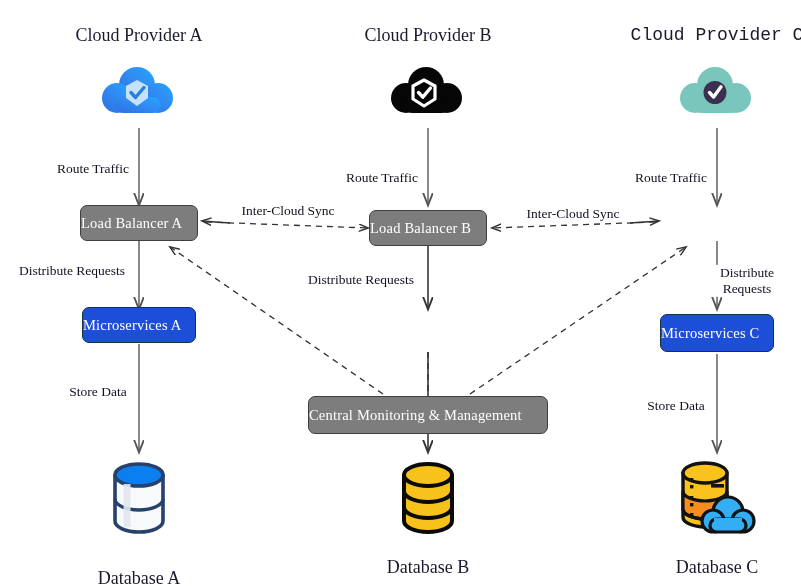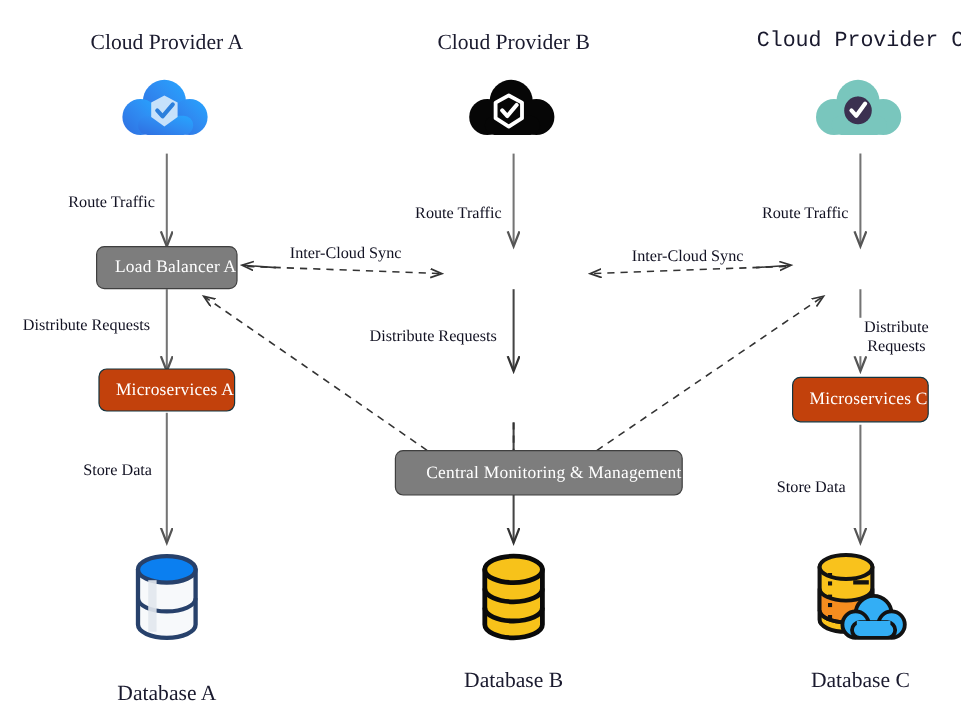--- a/index.html
+++ b/index.html
@@ -51,35 +51,35 @@
   }
   .edge-label.wrap {
     white-space: normal;
     width: 78px;
   }
   .box {
     position: absolute;
     transform: translate(-50%, -50%);
     display: flex;
     align-items: center;
-    justify-content: flex-end;
+    justify-content: flex-start;
     border-radius: 7px;
     box-sizing: border-box;
     color: #ffffff;
     font-family: "Liberation Serif", "DejaVu Serif", serif;
     font-size: 14.5px;
     white-space: nowrap;
     letter-spacing: 0.2px;
   }
   .box.gray {
     background: #7d7d7d;
     border: 1.6px solid #3f3f3f;
   }
   .box.teal {
-    background: #c2410c;
+    background: #1d4ed8;
     border: 1.6px solid #13343f;
   }
   .icon-wrap {
     position: absolute;
     transform: translate(-50%, -50%);
   }
 </style>
 </head>
 <body>
 
@@ -179,29 +179,32 @@
 
   <div class="edge-label" style="left:98px; top:392px;">Store Data</div>
   <div class="edge-label" style="left:676px; top:406px;">Store Data</div>
 
   <div class="edge-label" style="left:288px; top:211px;">Inter-Cloud Sync</div>
   <div class="edge-label" style="left:573px; top:214px;">Inter-Cloud Sync</div>
 
   <div class="box gray" style="left:139px; top:223px; width:118px; height:36px;">
     <span>Load Balancer A</span>
   </div>
+  <div class="box gray" style="left:428px; top:228px; width:118px; height:36px;">
+    <span>Load Balancer B</span>
+  </div>
 
   <div class="box teal" style="left:139px; top:325px; width:114px; height:36px;">
     <span>Microservices A</span>
   </div>
   <div class="box teal" style="left:717px; top:333px; width:114px; height:38px;">
     <span>Microservices C</span>
   </div>
 
-  <div class="box gray" style="left:428px; top:394px; width:240px; height:38px;margin-left:21px;">
+  <div class="box gray" style="left:428px; top:415px; width:240px; height:38px;">
     <span>Central Monitoring &amp; Management</span>
   </div>
 
   <div class="icon-wrap" style="left:139px; top:500px;">
     <svg width="80" height="86" viewBox="0 0 80 86">
       <g transform="translate(14,8)">
         <path d="M2 12 L2 58 a24 11 0 0 0 48 0 L50 12 Z" fill="#f7f9fb" stroke="#27416b" stroke-width="3.6" stroke-linejoin="round"></path>
         <ellipse cx="26" cy="12" rx="24" ry="11" fill="#0b7ff0" stroke="#27416b" stroke-width="3.6"></ellipse>
         <path d="M2 36 a24 11 0 0 0 48 0" fill="none" stroke="#27416b" stroke-width="3.4"></path>
         <path d="M14 21 L14 64" stroke="#e3e8ee" stroke-width="7" opacity="0.9"></path>

